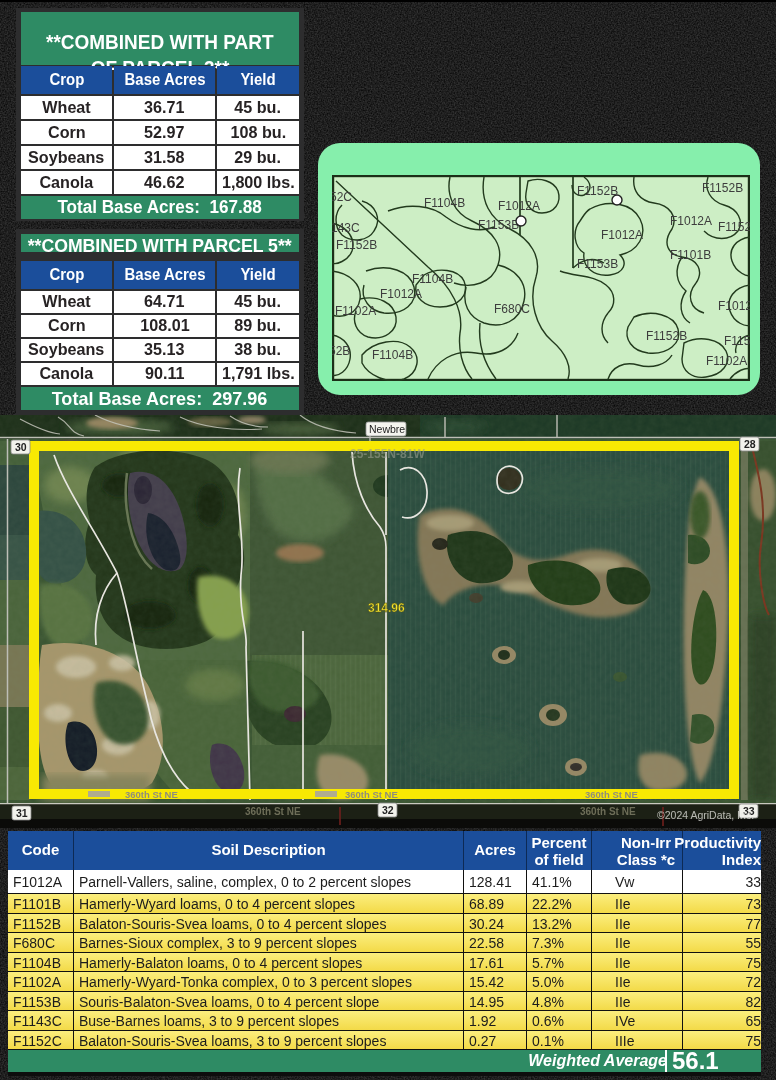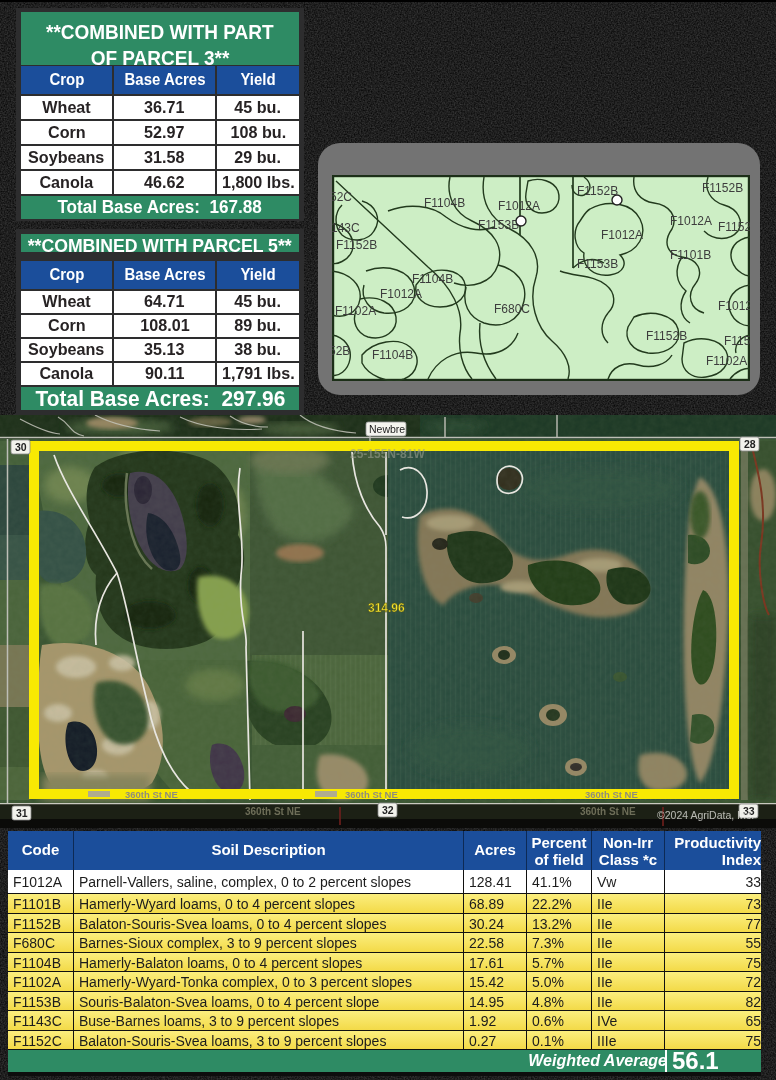--- a/index.html
+++ b/index.html
@@ -20,21 +20,21 @@
   .c2 { left:93px; width:101px; }
   .c3 { left:196px; width:82px; }
   
   .st { position:absolute; font-size:14px; color:#1c1c1c; }
   .strow { position:absolute; left:0; width:753px; }
   .sc { position:absolute; top:0; bottom:0; border-right:1.5px solid #111; padding:2px 0 0 5px; }
   .sc0 { left:0; width:66px; }
   .sc1 { left:66px; width:390px; }
   .sc2 { left:456px; width:63px; }
   .sc3 { left:519px; width:65px; }
-  .sc4 { left:584px; width:73px; }
+  .sc4 { left:602px; width:73px; }
   .sc5 { left:657px; width:96px; border-right:none;text-align:right; }
   .yrow { background:linear-gradient(#fbee7e, #f3da48); border-bottom:1px solid #111; }
 </style>
 </head>
 <body>
 
 <svg class="abs" style="left:0; top:0;" width="776" height="1080" viewBox="0 0 776 1080">
   <defs>
     <filter id="bgnoise" x="0" y="0" width="100%" height="100%">
       <feTurbulence type="fractalNoise" baseFrequency="0.7" numOctaves="2" seed="3" result="t"></feTurbulence>
@@ -45,21 +45,21 @@
     <rect x="10" y="2" width="300" height="225"></rect>
     <rect x="10" y="223" width="300" height="200"></rect>
     <rect x="312" y="137" width="454" height="265"></rect>
     <rect x="0" y="408" width="776" height="428"></rect>
     <rect x="2" y="824" width="772" height="256"></rect>
   </g>
 </svg>
 
 <div class="croptab" style="top:8px; height:213px;">
 
-  <div class="crow ghead" style="top:4px; height:53px; line-height:26px; padding-top:7px;"><span class="cx">**COMBINED WITH PART</span><br><span class="cx">OF PARCEL 3**</span></div>
+  <div class="crow ghead" style="top:4px; height:53px; line-height:26px; padding-top:17px;"><span class="cx">**COMBINED WITH PART</span><br><span class="cx">OF PARCEL 3**</span></div>
 
   <div class="crow bhead" style="top:58px; height:28px; line-height:28px;">
     <div class="bcell c1"><span class="cn">Crop</span></div>
     <div class="bcell c2"><span class="cn">Base Acres</span></div>
     <div class="bcell c3"><span class="cn">Yield</span></div>
   </div>
 
   <div class="crow wrow" style="top:88px; height:23px; line-height:23px;">
     <div class="ccell c1"><span class="cx">Wheat</span></div>
     <div class="ccell c2"><span class="cx">36.71</span></div>
@@ -114,24 +114,24 @@
     <div class="ccell c2"><span class="cx">35.13</span></div>
     <div class="ccell c3"><span class="cx">38 bu.</span></div>
   </div>
 
   <div class="crow wrow" style="top:134px; height:22px; line-height:22px;">
     <div class="ccell c1"><span class="cx">Canola</span></div>
     <div class="ccell c2"><span class="cx">90.11</span></div>
     <div class="ccell c3"><span class="cx">1,791 lbs.</span></div>
   </div>
 
-  <div class="crow ghead" style="top:158px; height:23px; line-height:23px; font-size:22px;"><span class="cx">Total Base Acres:&nbsp; 297.96</span></div>
+  <div class="crow ghead" style="top:158px; height:23px; line-height:23px; font-size:19px;"><span class="cx">Total Base Acres:&nbsp; 297.96</span></div>
 </div>
 
-<div class="abs" style="left:318px; top:143px; width:442px; height:252px; background:#737373; border-radius:22px;">
+<div class="abs" style="left:318px; top:143px; width:442px; height:252px; background:#86efac; border-radius:22px;">
 
 <svg class="abs" style="left:14px; top:32px;" width="418" height="206" viewBox="0 0 418 206">
   <g>
   <rect x="1" y="1" width="416" height="204" fill="#cdeec5" stroke="#1c2f18" stroke-width="2.4"></rect>
   <g fill="none" stroke="#223a1d" stroke-width="1.4">
 
     <path d="M4 6 L96 92 C120 112 132 136 128 158 C126 174 130 192 140 204"></path>
     <path d="M30 26 C44 30 50 44 42 56 C36 66 20 68 10 60 C2 52 2 38 10 30"></path>
     <path d="M0 48 C16 52 24 64 20 76 C16 86 4 90 0 88"></path>
     <path d="M0 96 C18 98 30 110 28 124 C26 138 12 144 0 140"></path>

